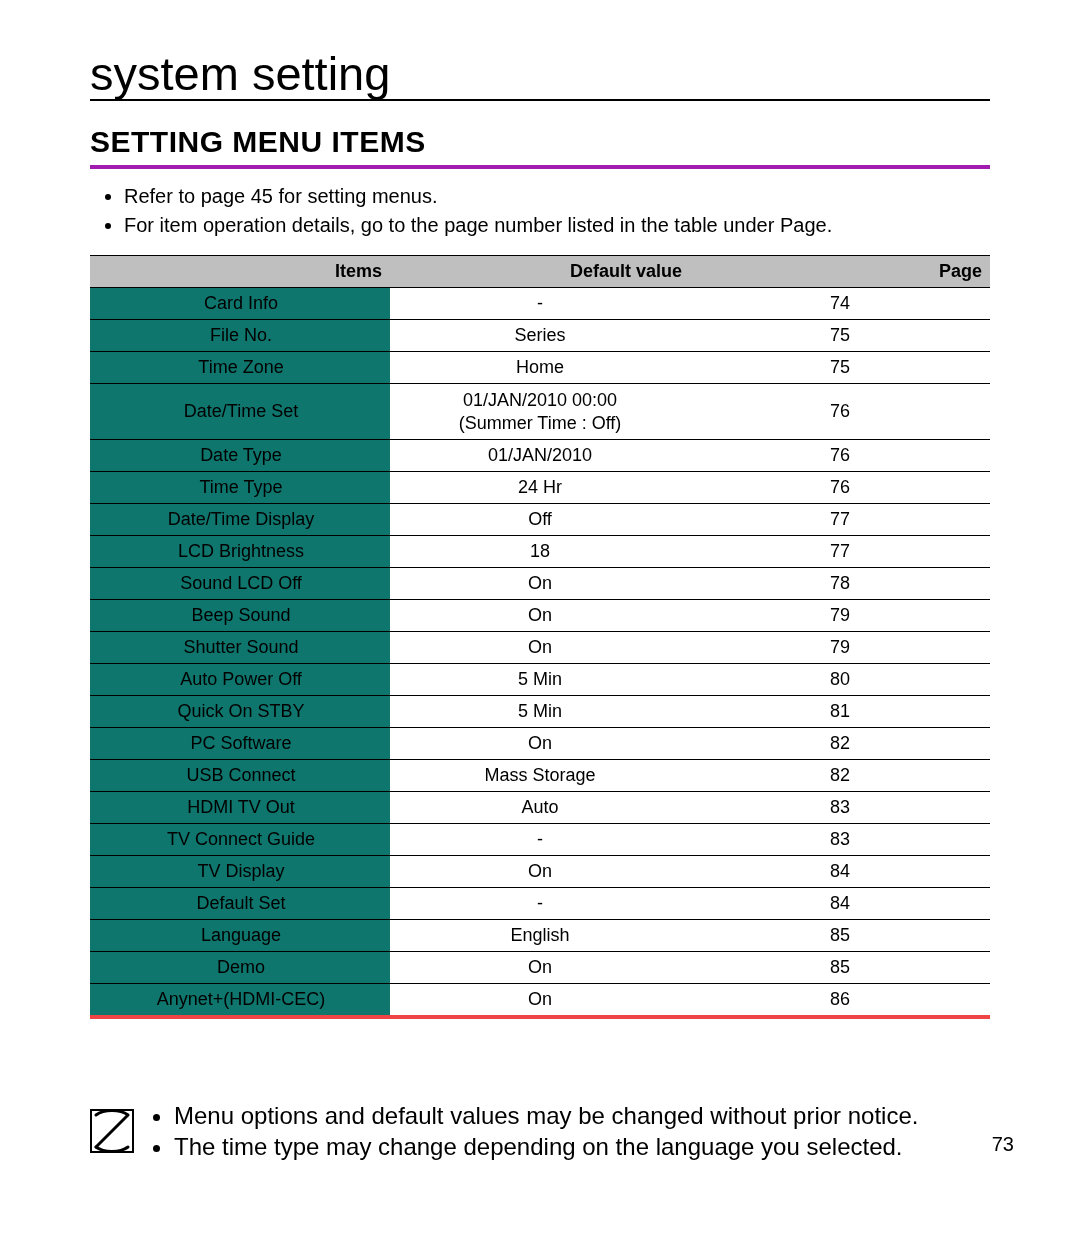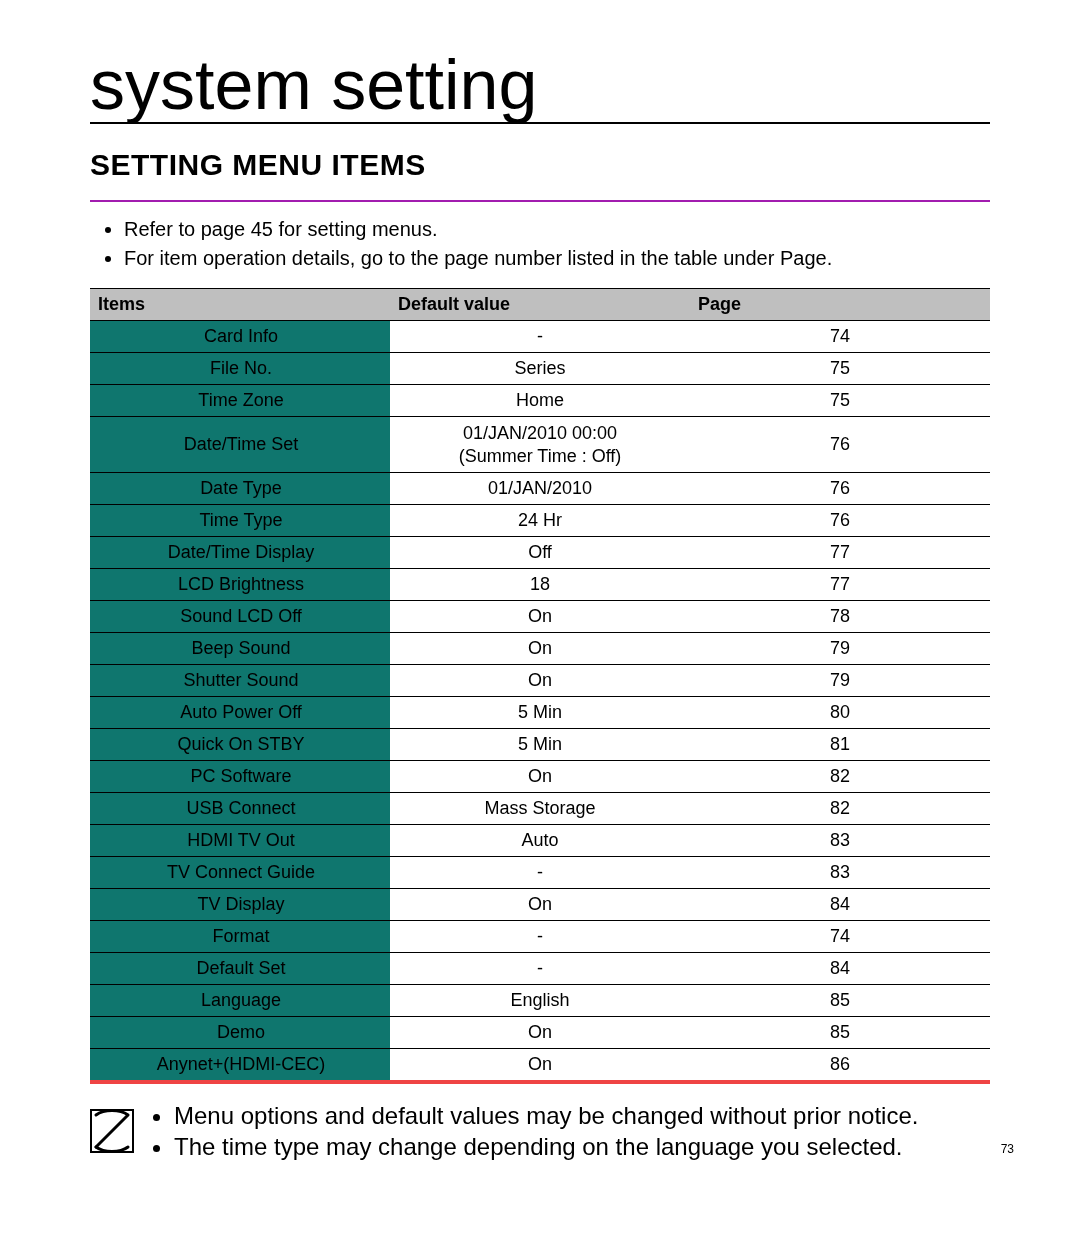--- a/index.html
+++ b/index.html
@@ -12,51 +12,51 @@
     width: 1080px;
     height: 1234px;
     position: relative;
   }
   .page {
     padding: 50px 90px 40px 90px;
   }
   .title {
     font-family: "Helvetica Neue", Arial, sans-serif;
     font-weight: 100;
-    font-size: 70px;
+    font-size: 47px;
     letter-spacing: 0px;
     border-bottom: 2px solid #000;
     padding-bottom: 2px;
     margin-bottom: 24px;
     line-height: 1;
   }
   .section-heading {
     font-size: 30px;
     font-weight: bold;
     letter-spacing: 0.5px;
-    border-bottom: 2px solid #a21caf;
-    padding-bottom: 18px;
+    border-bottom: 4px solid #a21caf;
+    padding-bottom: 6px;
     margin-bottom: 14px;
   }
   ul.intro {
     margin: 0 0 16px 0;
     padding-left: 34px;
     font-size: 20px;
     line-height: 1.35;
   }
   ul.intro li { margin-bottom: 2px; }
   table.settings {
     width: 100%;
     border-collapse: collapse;
     font-size: 18px;
   }
   table.settings th {
     background: #bfbfbf;
     font-weight: bold;
-    text-align: left;
+    text-align: right;
     padding: 5px 8px;
     border-top: 1.5px solid #000;
     border-bottom: 1px solid #000;
   }
   table.settings td {
     text-align: center;
     padding: 5px 8px;
     border-bottom: 1px solid #000;
   }
   table.settings td.items-col {
@@ -93,21 +93,21 @@
     margin: 0;
     padding-left: 24px;
     font-size: 24px;
     line-height: 1.3;
     flex: 1;
   }
   .page-number {
     position: absolute;
     bottom: 78px;
     right: 66px;
-    font-size: 12px;
+    font-size: 20px;
   }
 </style>
 </head>
 <body>
 
 <div class="page">
   <div class="title">system setting</div>
   <div class="section-heading">SETTING MENU ITEMS</div>
 
   <ul class="intro">
@@ -206,25 +206,20 @@
         </tr>
         <tr>
           <td class="items-col">TV Connect Guide</td>
           <td class="default-col">-</td>
           <td class="page-col">83</td>
         </tr>
         <tr>
           <td class="items-col">TV Display</td>
           <td class="default-col">On</td>
           <td class="page-col">84</td>
-        </tr>
-        <tr>
-          <td class="items-col">Format</td>
-          <td class="default-col">-</td>
-          <td class="page-col">74</td>
         </tr>
         <tr>
           <td class="items-col">Default Set</td>
           <td class="default-col">-</td>
           <td class="page-col">84</td>
         </tr>
         <tr>
           <td class="items-col">Language</td>
           <td class="default-col">English</td>
           <td class="page-col">85</td>

